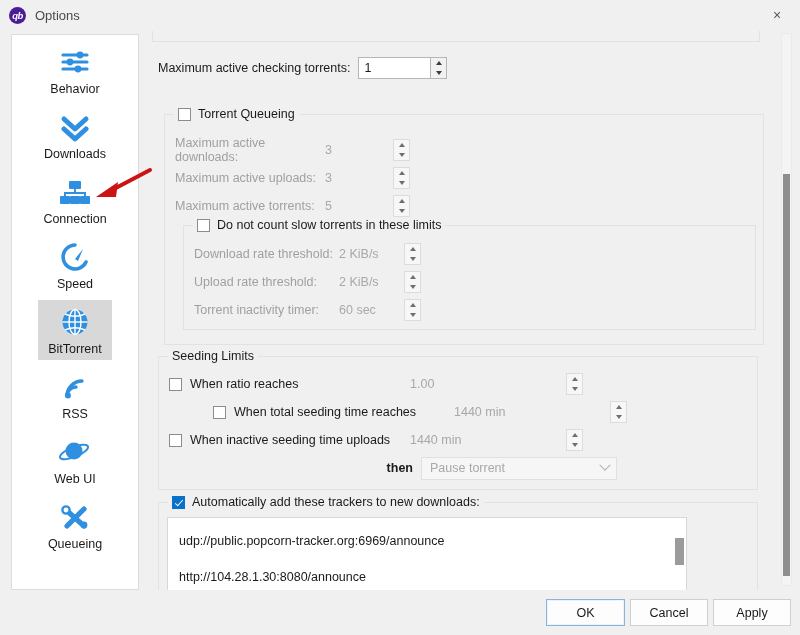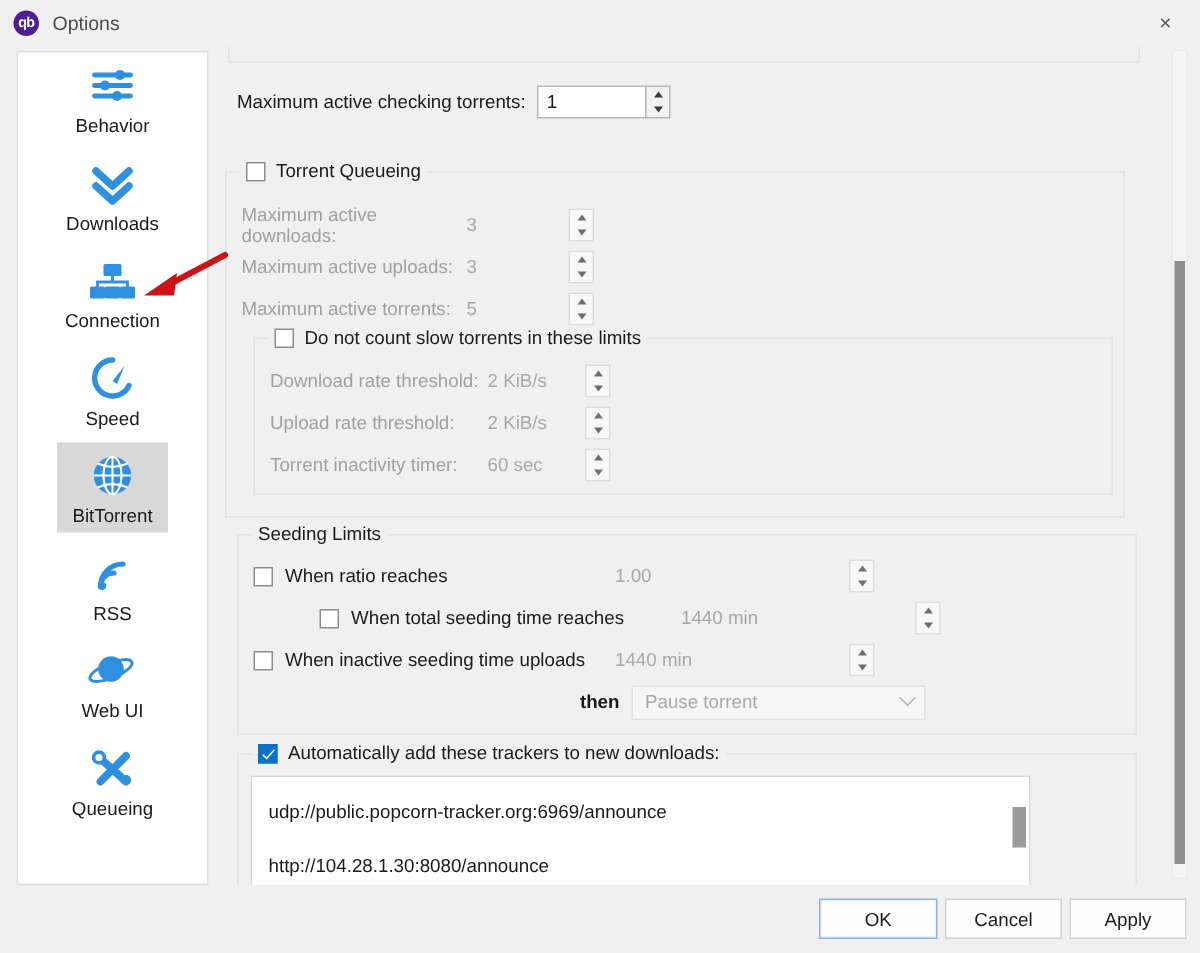--- a/index.html
+++ b/index.html
@@ -31,20 +31,21 @@
     border-radius: 50%;
     background: #4c1d95;
     color: #fff;
     font-size: 9.5px;
     font-weight: bold;
     display: flex;
     align-items: center;
     justify-content: center;
     letter-spacing: -0.5px;
     flex: none;
+    font-style: italic;
   }
   #window-title {
     margin-left: 9px;
     font-size: 13px;
     color: #4a4a4a;
   }
   #close-btn {
     position: absolute;
     top: 0; right: 0;
     width: 46px; height: 30px;
@@ -73,21 +74,21 @@
     border: 1px solid #dcdcdc;
     box-sizing: border-box;
     overflow: hidden;
   }
   .side-item {
     width: 100%;
     height: 65px;
     display: flex;
     flex-direction: column;
     align-items: center;
-    justify-content: flex-start;
+    justify-content: flex-end;
     box-sizing: border-box;
   }
   .side-item .ic {
     height: 38px;
     display: flex;
     align-items: center;
     justify-content: center;
   }
   .side-item .lbl {
     font-size: 12.5px;
@@ -472,21 +473,21 @@
           <span class="up">
               <i class="tri-up"></i>
             </span>
           <span class="dn">
               <i class="tri-dn"></i>
             </span>
         </span>
       </span>
     </div>
 
-    <div class="grp dim" style="position:absolute;left:2px;top:84px;width:600px;height:231px;padding-left:32px;">
+    <div class="grp dim" style="position:absolute;left:16px;top:84px;width:600px;height:231px;padding-left:32px;">
       <div class="grp-title" style="display:flex;align-items:center;gap:7px;">
         <span class="cb"></span>
         <span style="color:#1a1a1a;">Torrent Queueing</span>
       </div>
 
       <div class="row" style="position:absolute;left:10px;top:21px;width:580px;">
         <span class="lab dim" style="width:150px;">Maximum active downloads:</span>
         <span class="val-dim" style="width:68px;">3</span>
         <span class="spin-only">
           <span class="up">

